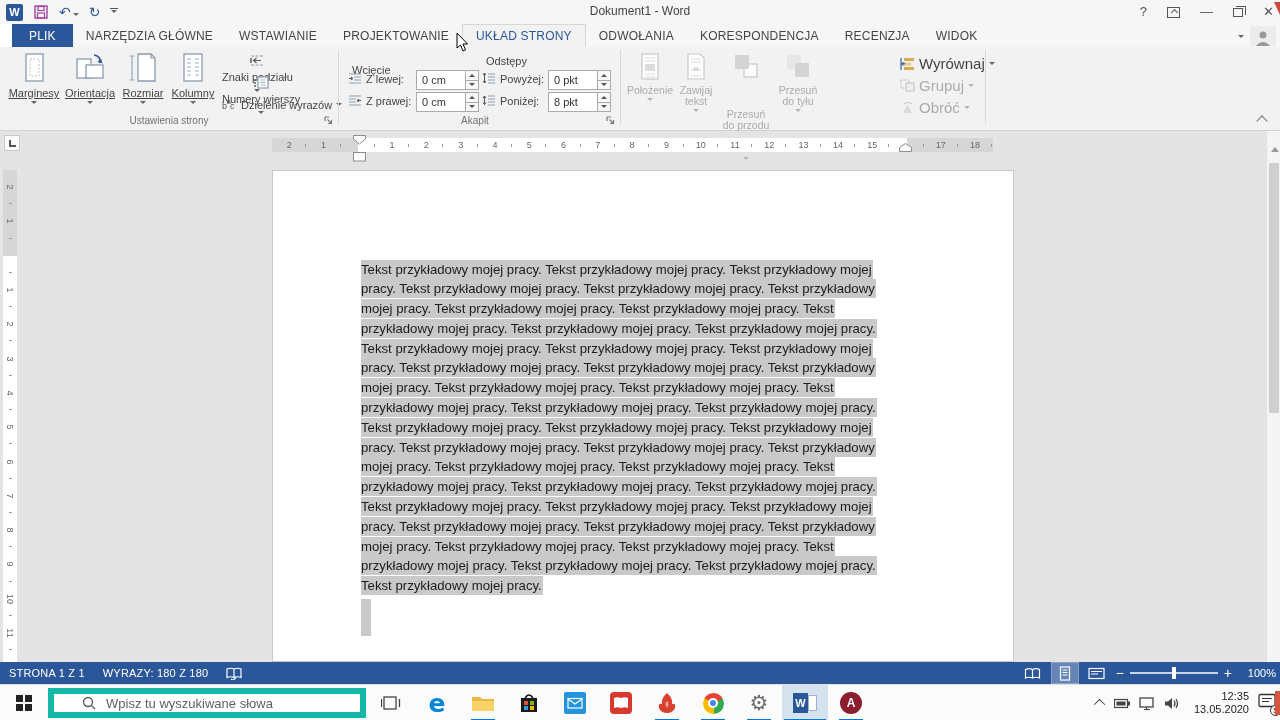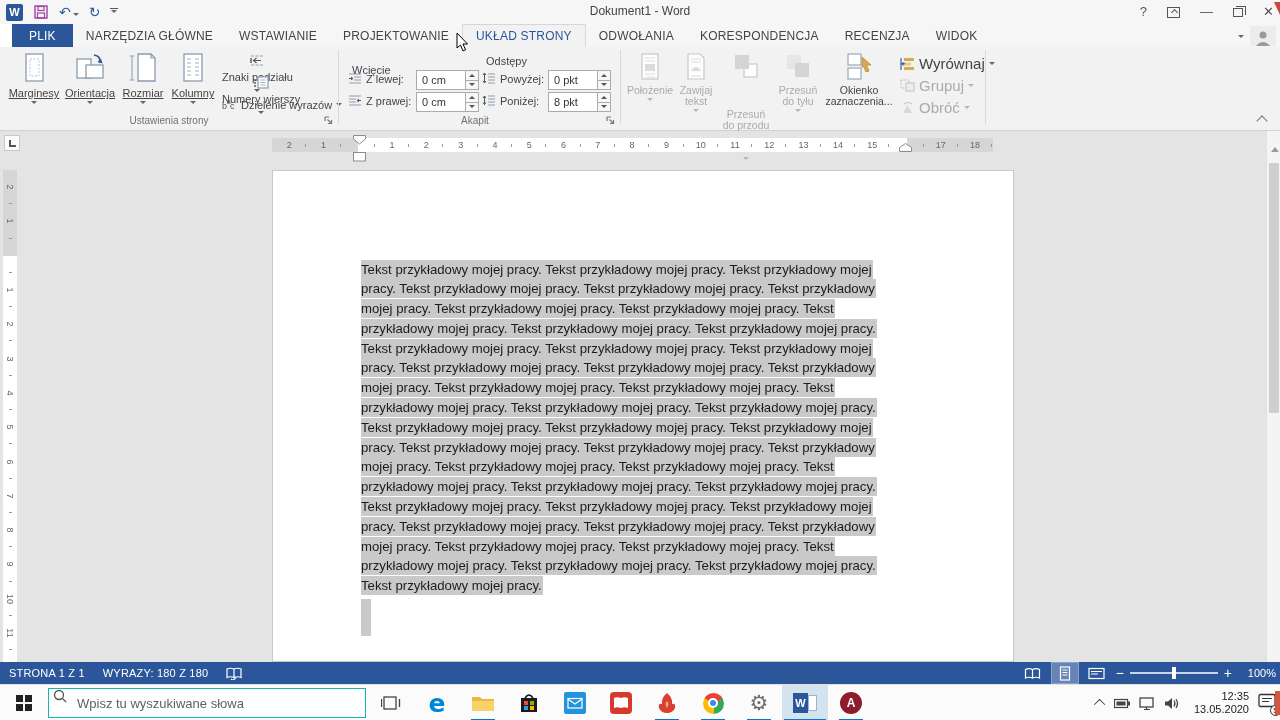--- a/index.html
+++ b/index.html
@@ -93,21 +93,21 @@
   .viewbtn.active { background:rgba(255,255,255,.28); outline:1px solid rgba(255,255,255,.45); }
   #zoomtrack { width:88px; height:2px; background:rgba(255,255,255,.75); position:relative; }
   #zoomthumb { position:absolute; left:42px; top:-5px; width:4px; height:12px; background:#fff; }
   .zoom-pm { font-size:14px; color:#fff; line-height:10px; }
 
   
   #taskbar { left:0; top:684px; width:1280px; height:36px; background:#fbfbfb; border-top:1px solid #e0e0e0; z-index:6; }
   #startbtn { left:0; top:0; width:48px; height:36px; display:flex; align-items:center; justify-content:center; }
   .winlogo { display:grid; grid-template-columns:7px 7px; grid-template-rows:7px 7px; gap:1.5px; }
   .winlogo div { background:#222; }
-  #searchbox { left:48px; top:3px; width:318px; height:30px; background:#fff; border:1px solid #14b8a6; display:flex; gap:10px; padding-left:4px; }
+  #searchbox { left:48px; top:3px; width:318px; height:30px; background:#fff; border:6px solid #14b8a6; display:flex; align-items:center; gap:10px; padding-left:28px; }
   #searchbox input { border:none; outline:none; font-size:13px; color:#555; width:240px; background:transparent; font-family:inherit; }
   #searchbox input::placeholder { color:#5f5f5f; opacity:1; }
   .slot { top:0; width:46px; height:36px; display:flex; align-items:center; justify-content:center; }
   .slot.running:after { content:""; position:absolute; bottom:0; left:11px; width:24px; height:2px; background:#0078d7; }
   .slot.activeapp { background:#d5e3ef; }
   .slot.activeapp:after { content:""; position:absolute; bottom:0; left:2px; width:42px; height:2px; background:#0078d7; }
   .edge-e { font-size:25px; font-weight:bold; color:#0086d8; font-family:"DejaVu Sans",sans-serif; }
   .chrome { width:21px; height:21px; border-radius:50%; background:conic-gradient(from -60deg,#ea4335 0 120deg,#34a853 120deg 240deg,#fbbc05 240deg 360deg); position:relative; }
   .chrome:before { content:""; position:absolute; left:5.5px; top:5.5px; width:10px; height:10px; background:#fff; border-radius:50%; }
   .chrome:after { content:""; position:absolute; left:7.5px; top:7.5px; width:6px; height:6px; background:#4285f4; border-radius:50%; }
@@ -377,28 +377,20 @@
       <span class="lbl">Przesuń do przodu</span>
         <span class="caret dis"></span>
     </div>
     <div class="arr-btn abs disabled" style="left:774px;width:48px;">
       <svg width="28" height="30">
         <rect x="3" y="3" width="14" height="14" fill="#e6e6e6"></rect>
         <rect x="11" y="11" width="14" height="14" fill="#d4d4d4"></rect>
       </svg>
       <span class="lbl">Przesuń do tyłu</span>
         <span class="caret dis"></span>
-    </div>
-    <div class="arr-btn abs" style="left:824px;width:70px;">
-      <svg width="28" height="30">
-        <rect x="3" y="2" width="13" height="11" fill="#fff" stroke="#9aa7b8" stroke-width="1.2"></rect>
-        <rect x="3" y="16" width="13" height="11" fill="#fff" stroke="#9aa7b8" stroke-width="1.2"></rect>
-        <polygon points="17,5 26,13 21.5,13 24,19 21,20 18.5,14 17,15.5" fill="#d8a94e" stroke="#b98c35" stroke-width="0.8"></polygon>
-      </svg>
-      <span class="lbl">Okienko zaznaczenia...</span>
     </div>
     <div class="side-btn abs" style="left:900px;top:8px;">
       <svg width="15" height="13">
         <rect x="4" y="1" width="10" height="3" fill="#d8a94e"></rect>
           <rect x="4" y="5.5" width="7" height="3" fill="#e6c98c"></rect>
           <rect x="4" y="10" width="10" height="3" fill="#d8a94e"></rect>
         <path d="M1 1 V13 M5 6.8 H2 M3.5 5.3 L2 6.8 L3.5 8.3" stroke="#2b579a" stroke-width="1.1" fill="none"></path>
       </svg>
       <span>Wyrównaj</span>
         <span class="caret"></span>

